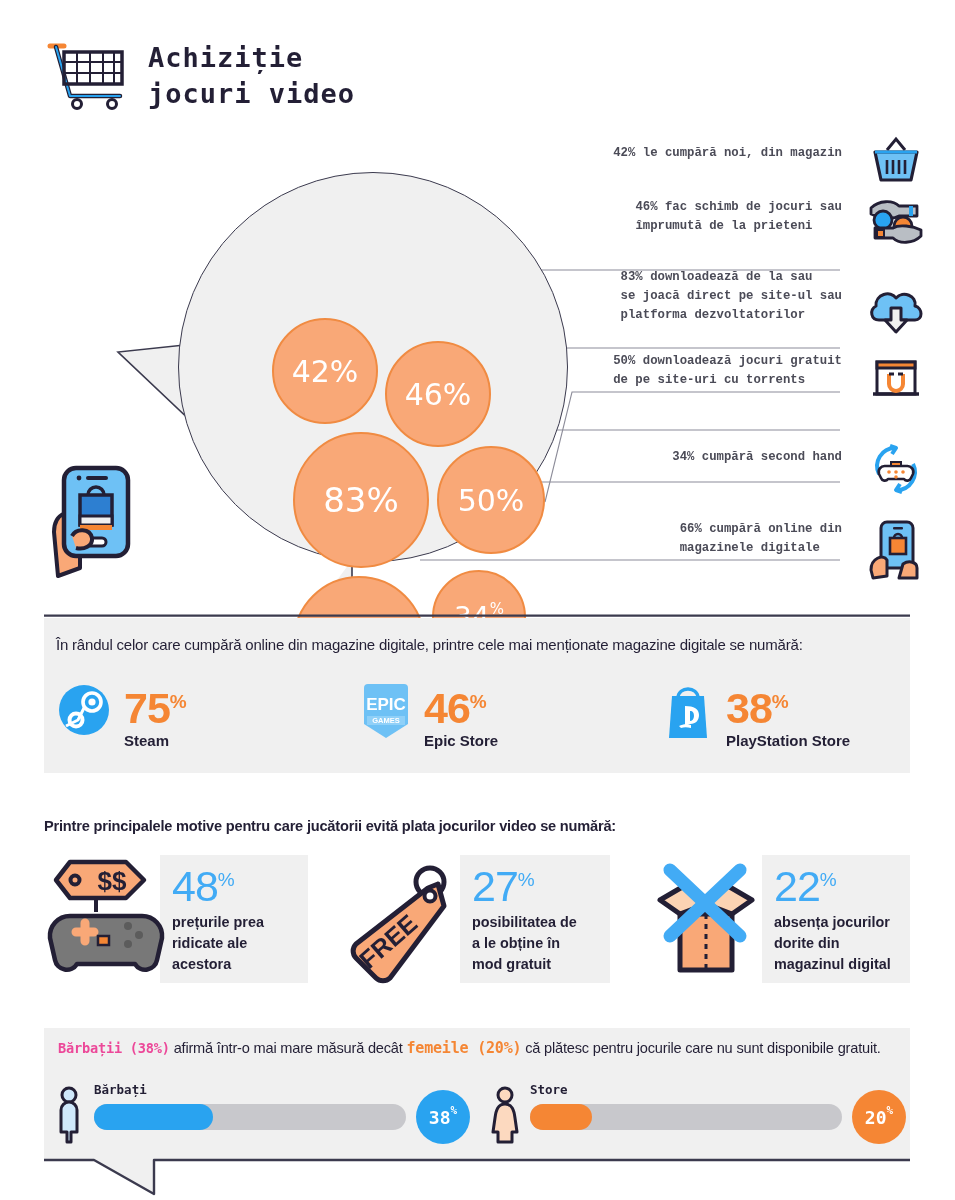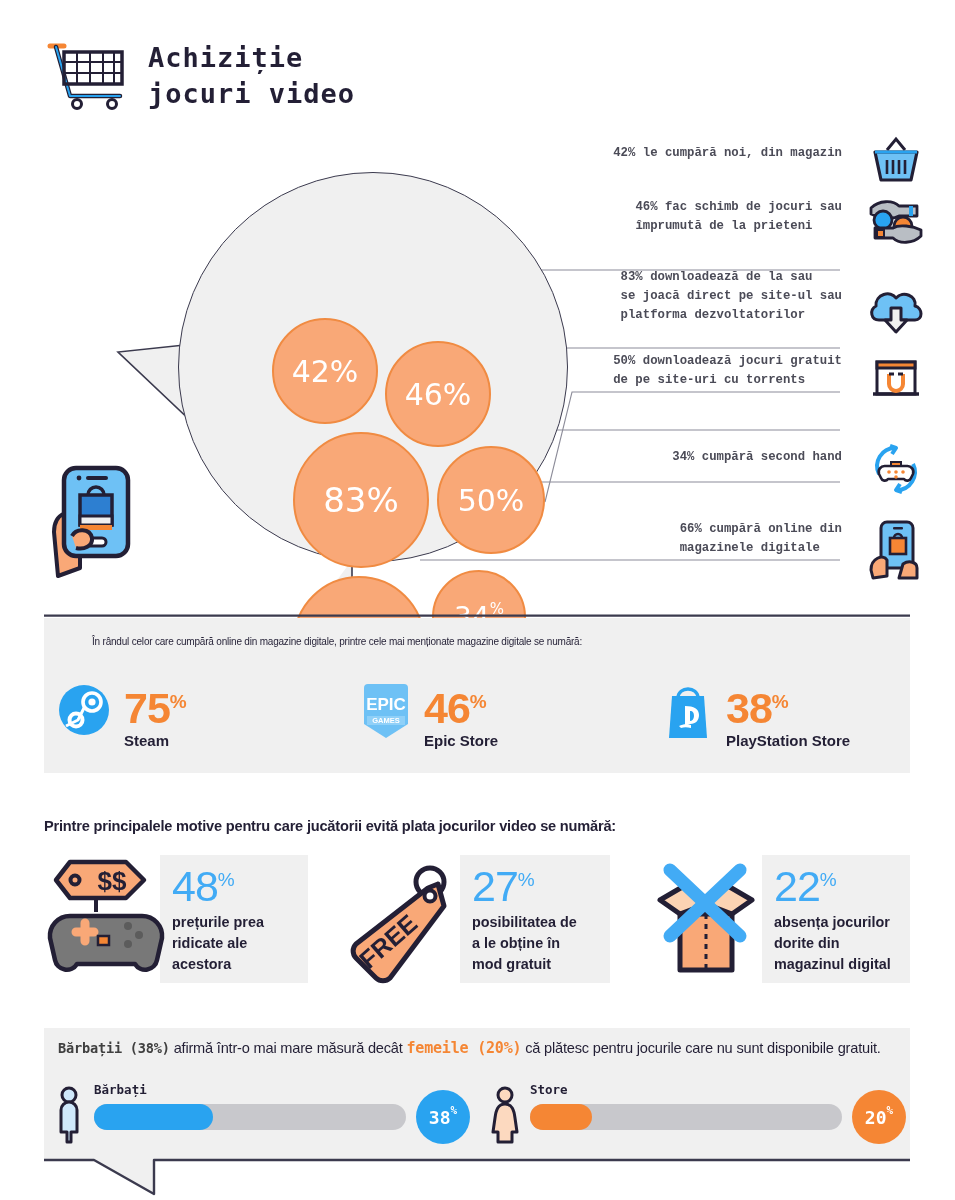--- a/index.html
+++ b/index.html
@@ -59,21 +59,21 @@
 
   
   .stores-box {
     position: absolute; left: 44px; top: 618px; width: 866px; height: 155px;
     background: #f0f0f0;
   }
   .stores-top-line { position: absolute; left: 44px; top: 614px; width: 866px; height: 3px; }
   .stores-intro {
     position: absolute; left: 56px; top: 636px; width: 850px;
     font-family: "Liberation Sans", sans-serif; font-weight: normal;
-    font-size: 10px; color: #231f35; letter-spacing: -0.2px; margin-left: 36px;
+    font-size: 15px; color: #231f35; letter-spacing: -0.2px;
   }
   .stores-row { position: absolute; left: 56px; top: 680px; width: 850px; display: flex; }
   .store { display: flex; align-items: flex-start; gap: 8px; }
   .store-logo { width: 60px; height: 62px; flex: 0 0 60px; }
   .store-txt { padding-top: 2px; }
   .store-num {
     font-family: "Liberation Sans", sans-serif; font-weight: bold; font-size: 43px;
     color: #f58634; line-height: 40px; letter-spacing: -1px;
   }
   .store-num sup { font-size: 19px; vertical-align: super; letter-spacing: -1px; }
@@ -115,21 +115,21 @@
   
   .gender-box {
     position: absolute; left: 44px; top: 1028px; width: 866px; height: 132px;
     background: #f0f0f0;
   }
   .gender-sent {
     position: absolute; left: 58px; top: 1038px; width: 840px;
     font-family: "Liberation Sans", sans-serif; font-size: 14.6px; line-height: 21px;
     color: #231f35; letter-spacing: -0.2px;
   }
-  .hl-blue { color: #404040; font-family: "DejaVu Sans Mono", monospace; font-weight: bold; font-size: 13.6px; text-align: right; }
+  .hl-blue { color: #ec4899; font-family: "DejaVu Sans Mono", monospace; font-weight: bold; font-size: 13.6px; text-align: right; }
   .hl-orange { color: #f58634; font-family: "DejaVu Sans Mono", monospace; font-weight: bold; font-size: 15px; }
 
   .gend { position: absolute; top: 1082px; height: 68px; text-align: right; }
   .gend.male { left: 52px; width: 412px; }
   .gend.female { left: 488px; width: 412px; }
   .gend-fig { position: absolute; left: 0; top: 4px; width: 34px; height: 60px; }
   .gend-name {
     position: absolute; left: 42px; top: 0;
     font-family: "DejaVu Sans Mono", monospace; font-weight: bold; font-size: 12.5px;
     color: #231f35;

